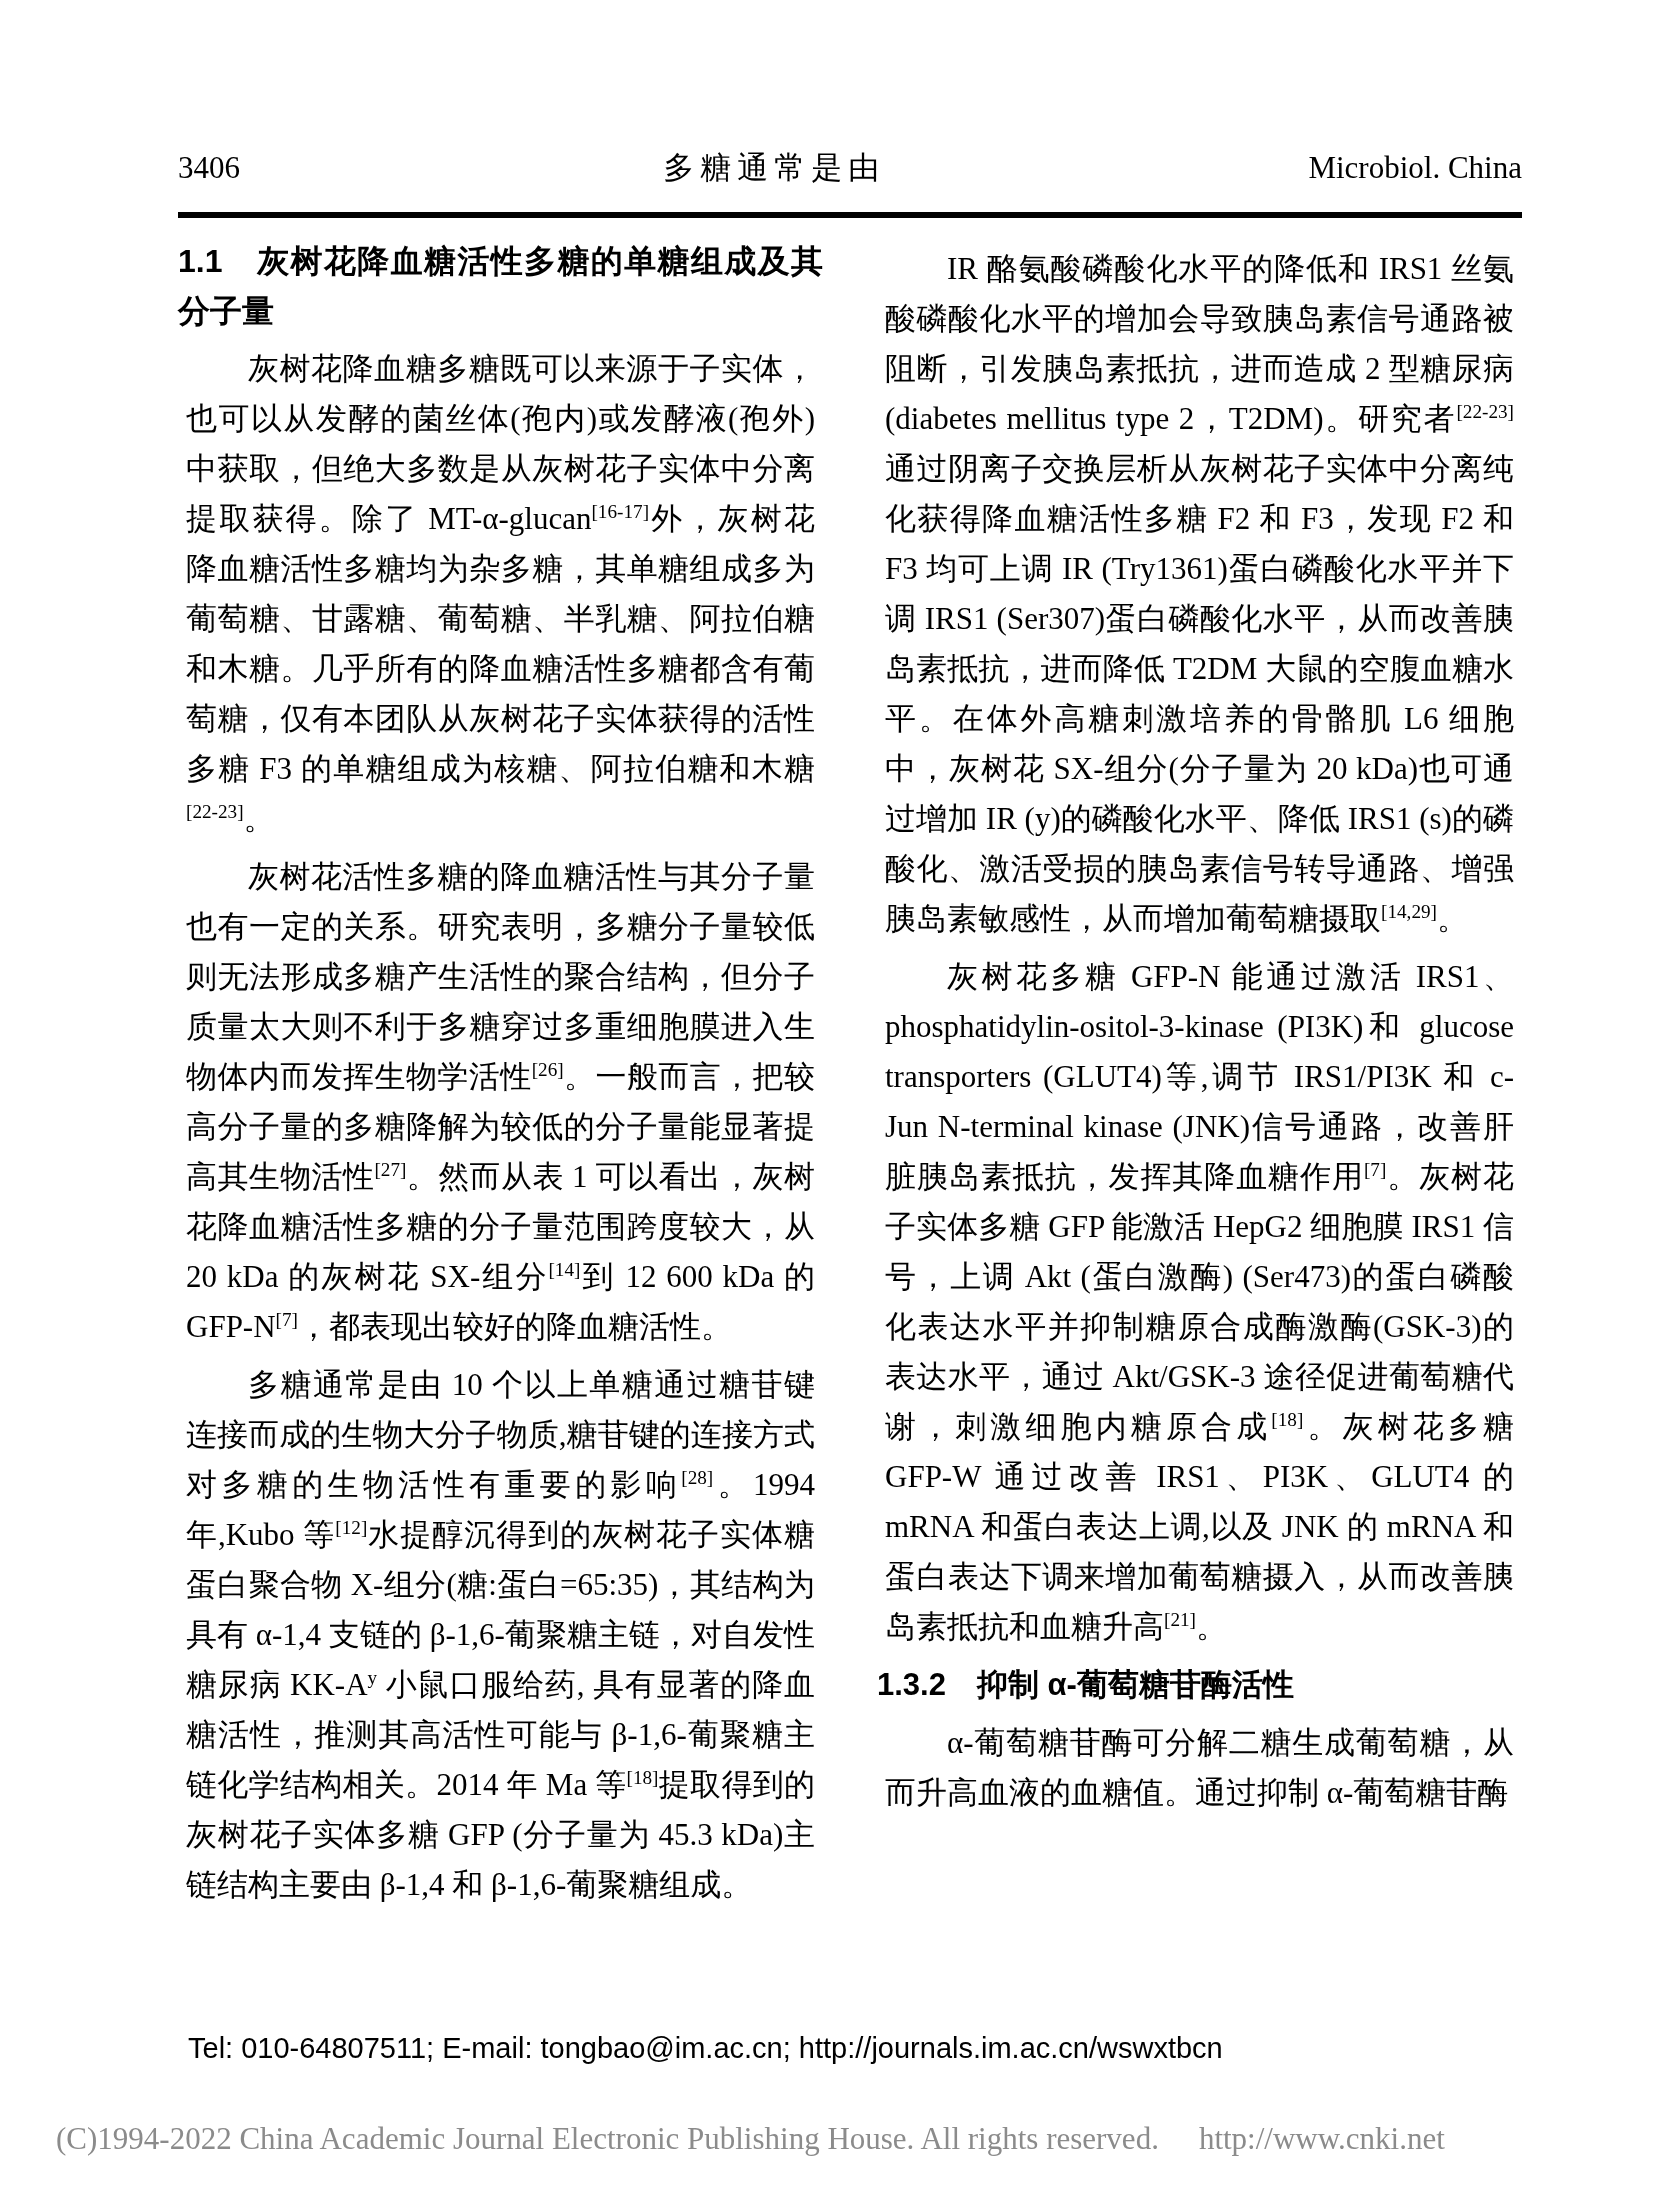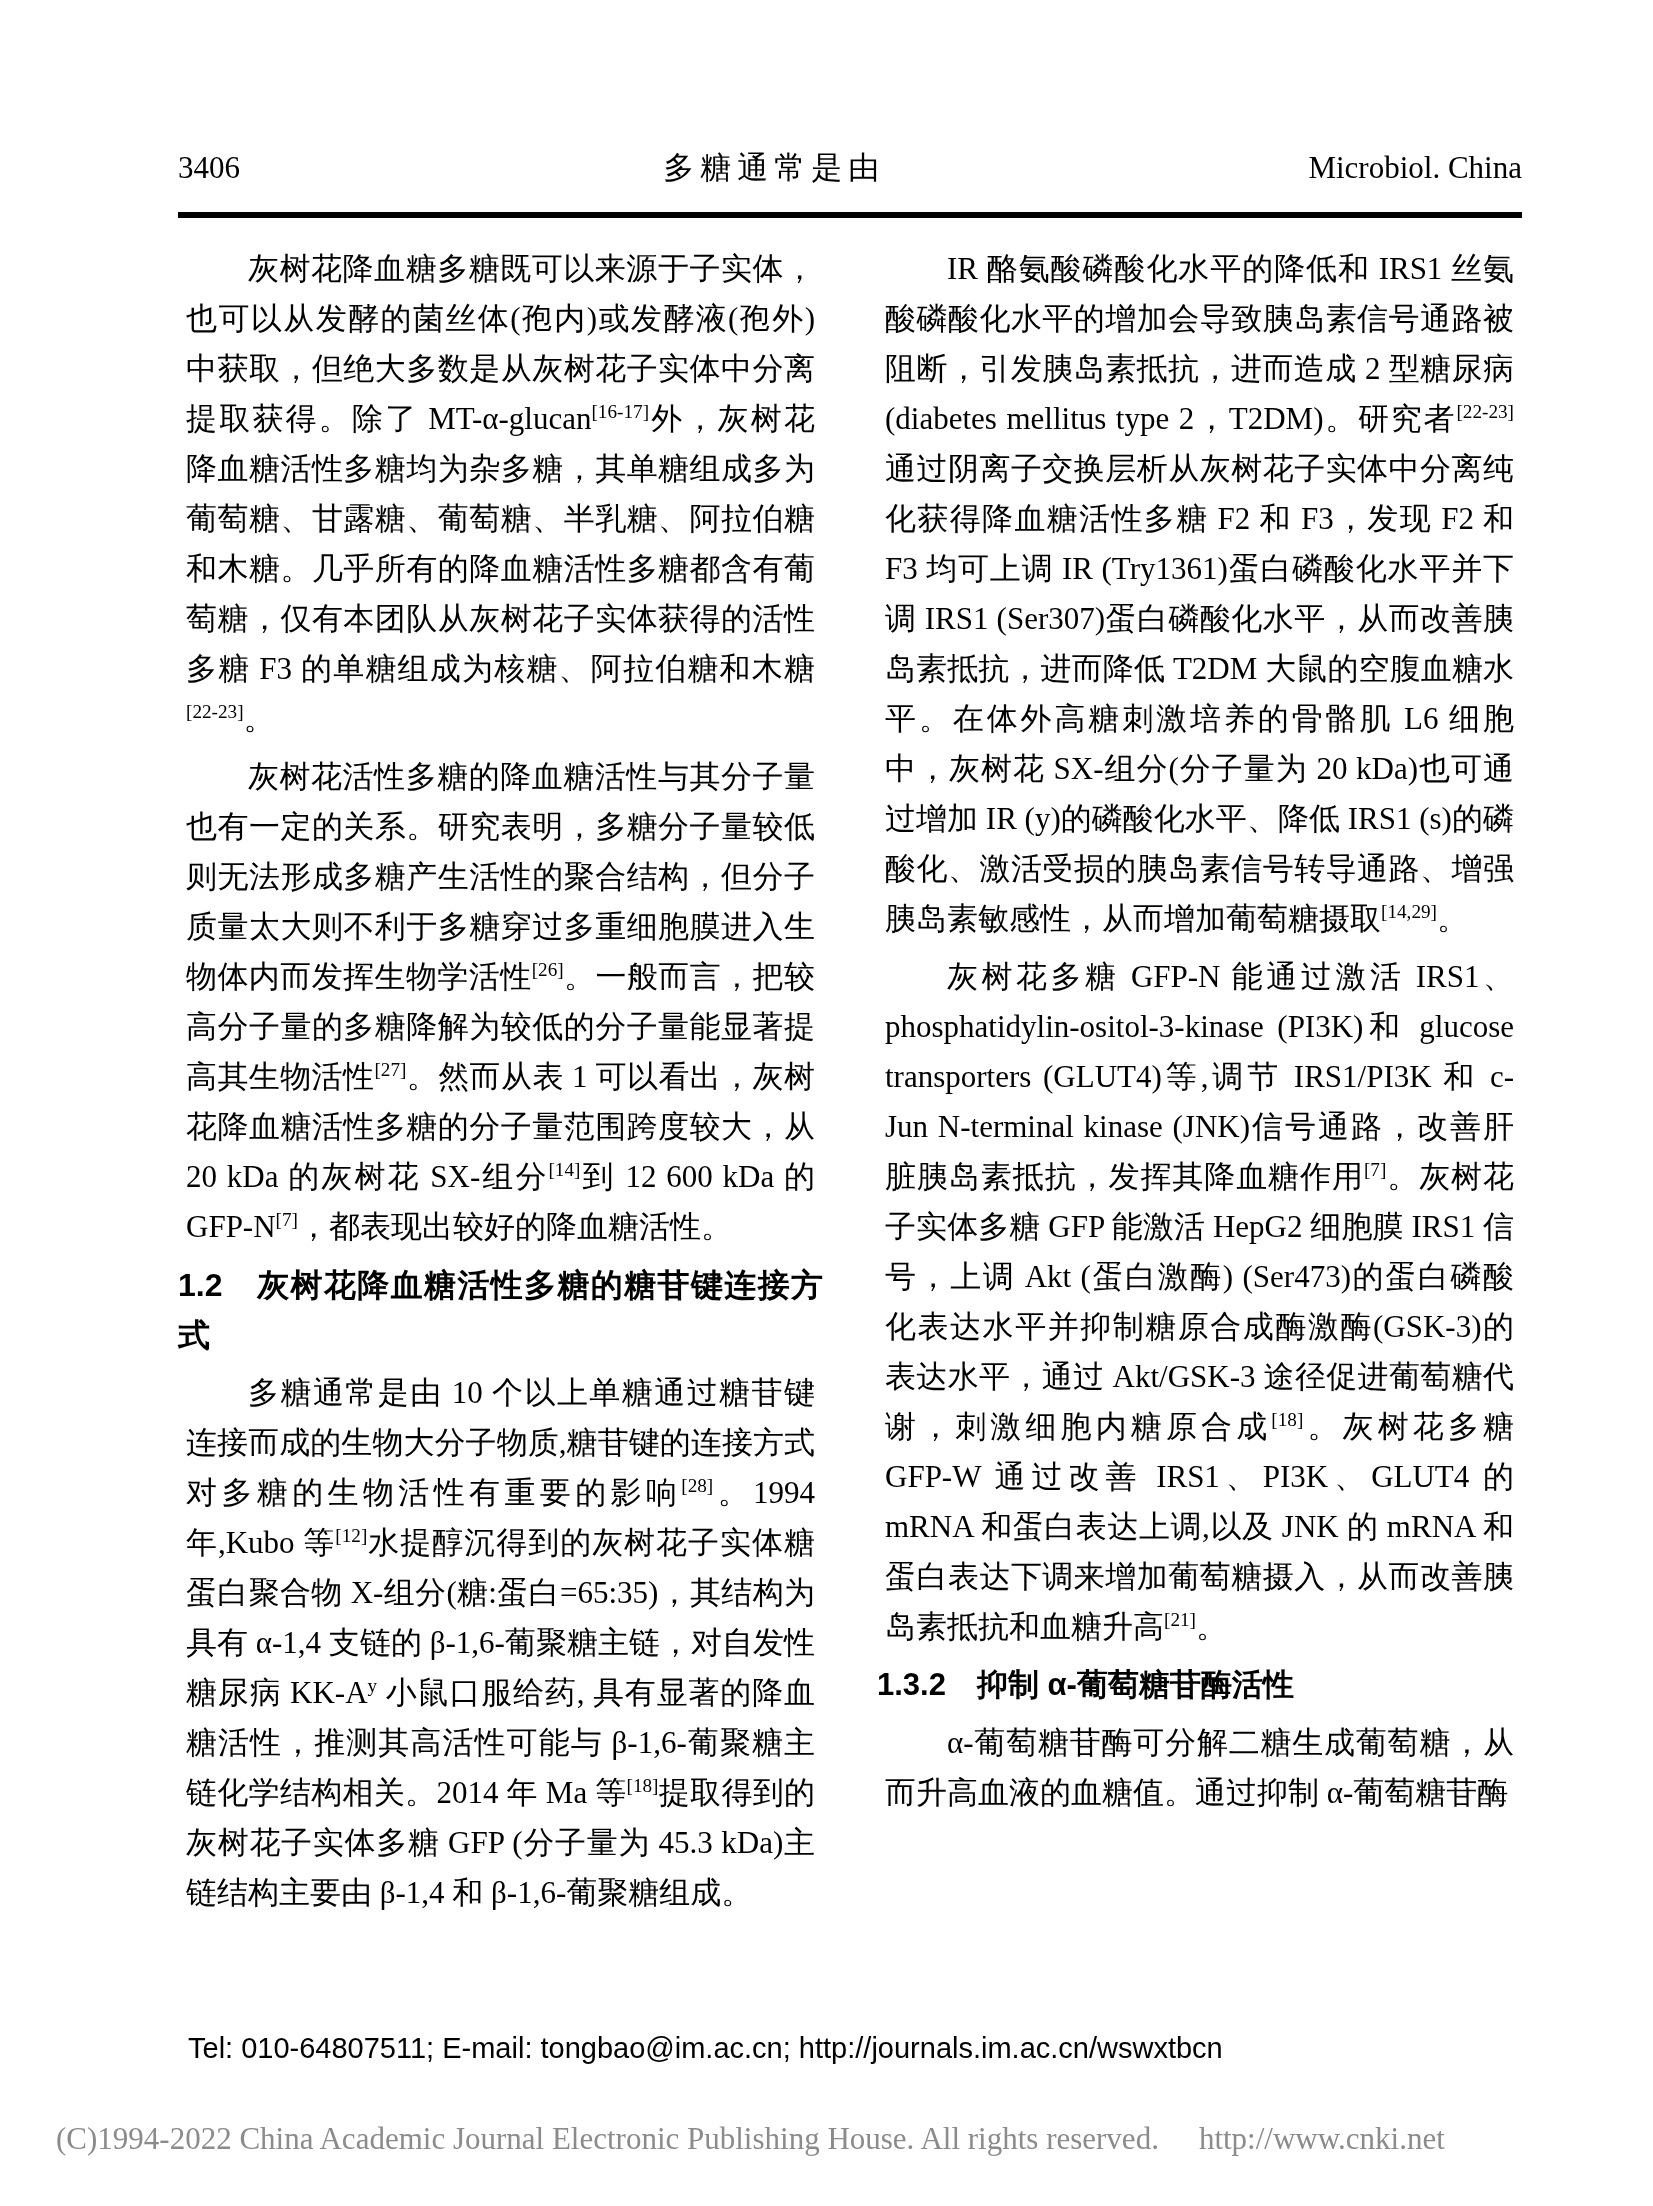--- a/index.html
+++ b/index.html
@@ -71,23 +71,23 @@
 
 <div class="page-header">
   <span>3406</span>
   <span class="cn">多糖通常是由</span>
   <span>Microbiol. China</span>
 </div>
 <div class="header-rule"></div>
 
 <div class="columns">
   <div class="col">
+      <div class="sec-heading">1.1　灰树花降血糖活性多糖的单糖组成及其分子量</div>
       <p class="para"><span>灰树花降血糖多糖既可以来源于子实体，也可以从发酵的菌丝体(孢内)或发酵液(孢外)中获取，但绝大多数是从灰树花子实体中分离提取获得。除了 MT-α-glucan</span><sup>[16-17]</sup><span>外，灰树花降血糖活性多糖均为杂多糖，其单糖组成多为葡萄糖、甘露糖、葡萄糖、半乳糖、阿拉伯糖和木糖。几乎所有的降血糖活性多糖都含有葡萄糖，仅有本团队从灰树花子实体获得的活性多糖 F3 的单糖组成为核糖、阿拉伯糖和木糖</span><sup>[22-23]</sup><span>。</span></p>
       <p class="para"><span>灰树花活性多糖的降血糖活性与其分子量也有一定的关系。研究表明，多糖分子量较低则无法形成多糖产生活性的聚合结构，但分子质量太大则不利于多糖穿过多重细胞膜进入生物体内而发挥生物学活性</span><sup>[26]</sup><span>。一般而言，把较高分子量的多糖降解为较低的分子量能显著提高其生物活性</span><sup>[27]</sup><span>。然而从表 1 可以看出，灰树花降血糖活性多糖的分子量范围跨度较大，从 20 kDa 的灰树花 SX-组分</span><sup>[14]</sup><span>到 12 600 kDa 的 GFP-N</span><sup>[7]</sup><span>，都表现出较好的降血糖活性。</span></p>
-      <div class="sec-heading">1.2　灰树花降血糖活性多糖的糖苷键连接方式</div>
       <p class="para"><span>多糖通常是由 10 个以上单糖通过糖苷键连接而成的生物大分子物质,糖苷键的连接方式对多糖的生物活性有重要的影响</span><sup>[28]</sup><span>。1994 年,Kubo 等</span><sup>[12]</sup><span>水提醇沉得到的灰树花子实体糖蛋白聚合物 X-组分(糖:蛋白=65:35)，其结构为具有 α-1,4 支链的 β-1,6-葡聚糖主链，对自发性糖尿病 KK-A</span><sup>y</sup><span> 小鼠口服给药, 具有显著的降血糖活性，推测其高活性可能与 β-1,6-葡聚糖主链化学结构相关。2014 年 Ma 等</span><sup>[18]</sup><span>提取得到的灰树花子实体多糖 GFP (分子量为 45.3 kDa)主链结构主要由 β-1,4 和 β-1,6-葡聚糖组成。</span></p>
     </div>
   <div class="col">
       <p class="para"><span>IR 酪氨酸磷酸化水平的降低和 IRS1 丝氨酸磷酸化水平的增加会导致胰岛素信号通路被阻断，引发胰岛素抵抗，进而造成 2 型糖尿病(diabetes mellitus type 2，T2DM)。研究者</span><sup>[22-23]</sup><span>通过阴离子交换层析从灰树花子实体中分离纯化获得降血糖活性多糖 F2 和 F3，发现 F2 和 F3 均可上调 IR (Try1361)蛋白磷酸化水平并下调 IRS1 (Ser307)蛋白磷酸化水平，从而改善胰岛素抵抗，进而降低 T2DM 大鼠的空腹血糖水平。在体外高糖刺激培养的骨骼肌 L6 细胞中，灰树花 SX-组分(分子量为 20 kDa)也可通过增加 IR (y)的磷酸化水平、降低 IRS1 (s)的磷酸化、激活受损的胰岛素信号转导通路、增强胰岛素敏感性，从而增加葡萄糖摄取</span><sup>[14,29]</sup><span>。</span></p>
       <p class="para"><span>灰树花多糖 GFP-N 能通过激活 IRS1、phosphatidylin-ositol-3-kinase (PI3K)和 glucose transporters (GLUT4)等,调节 IRS1/PI3K 和 c-Jun N-terminal kinase (JNK)信号通路，改善肝脏胰岛素抵抗，发挥其降血糖作用</span><sup>[7]</sup><span>。灰树花子实体多糖 GFP 能激活 HepG2 细胞膜 IRS1 信号，上调 Akt (蛋白激酶) (Ser473)的蛋白磷酸化表达水平并抑制糖原合成酶激酶(GSK-3)的表达水平，通过 Akt/GSK-3 途径促进葡萄糖代谢，刺激细胞内糖原合成</span><sup>[18]</sup><span>。灰树花多糖 GFP-W 通过改善 IRS1、PI3K、GLUT4 的 mRNA 和蛋白表达上调,以及 JNK 的 mRNA 和蛋白表达下调来增加葡萄糖摄入，从而改善胰岛素抵抗和血糖升高</span><sup>[21]</sup><span>。</span></p>
       <div class="sub-heading">1.3.2　抑制 α-葡萄糖苷酶活性</div>
       <p class="para"><span>α-葡萄糖苷酶可分解二糖生成葡萄糖，从而升高血液的血糖值。通过抑制 α-葡萄糖苷酶</span></p>
     </div>
 </div>
 

